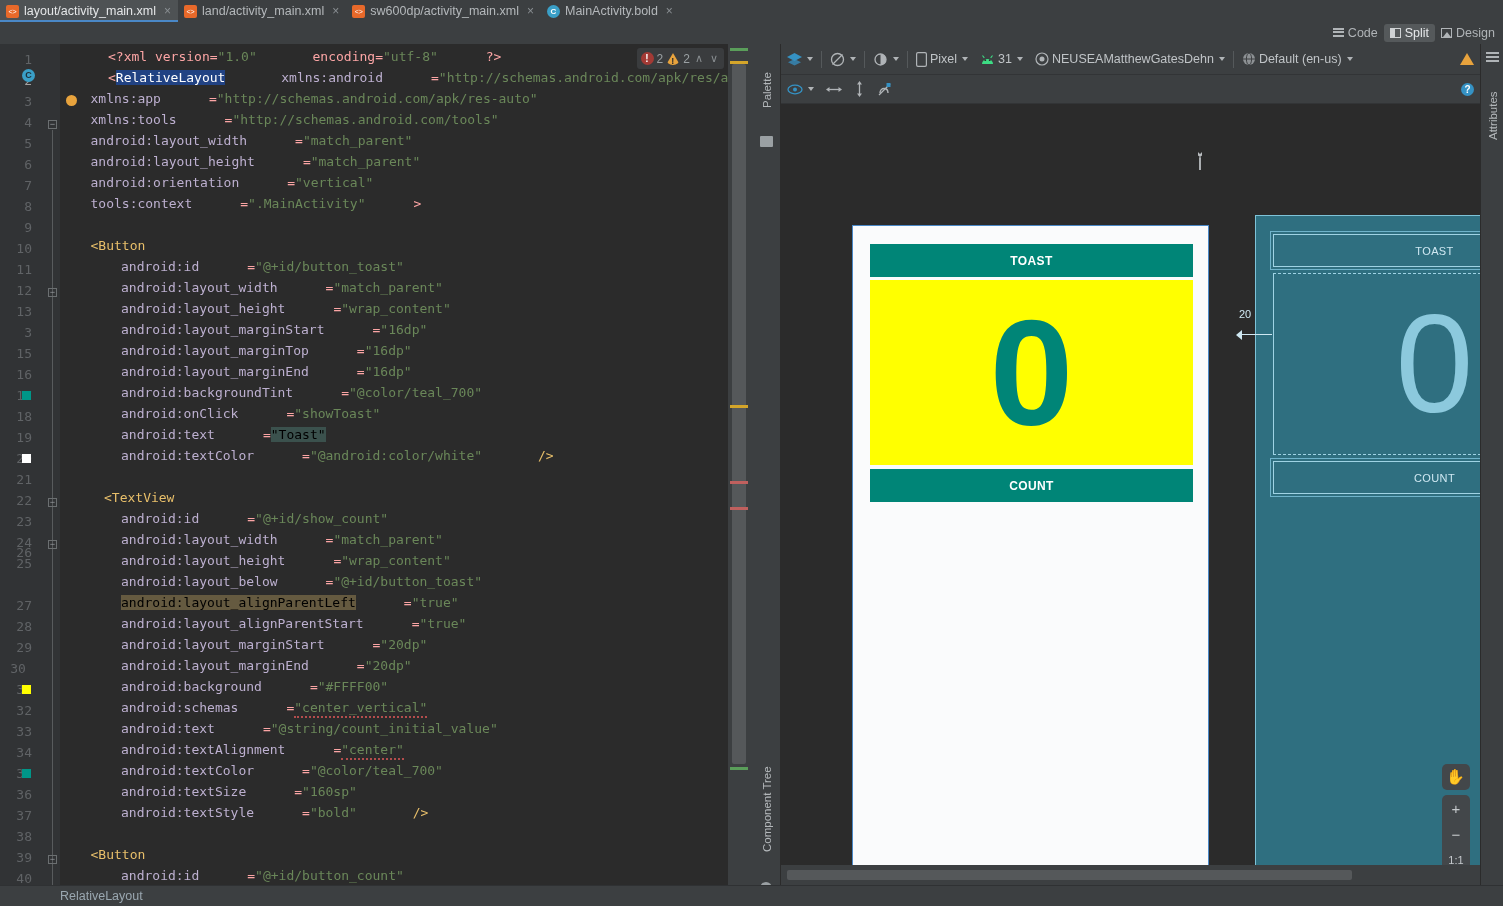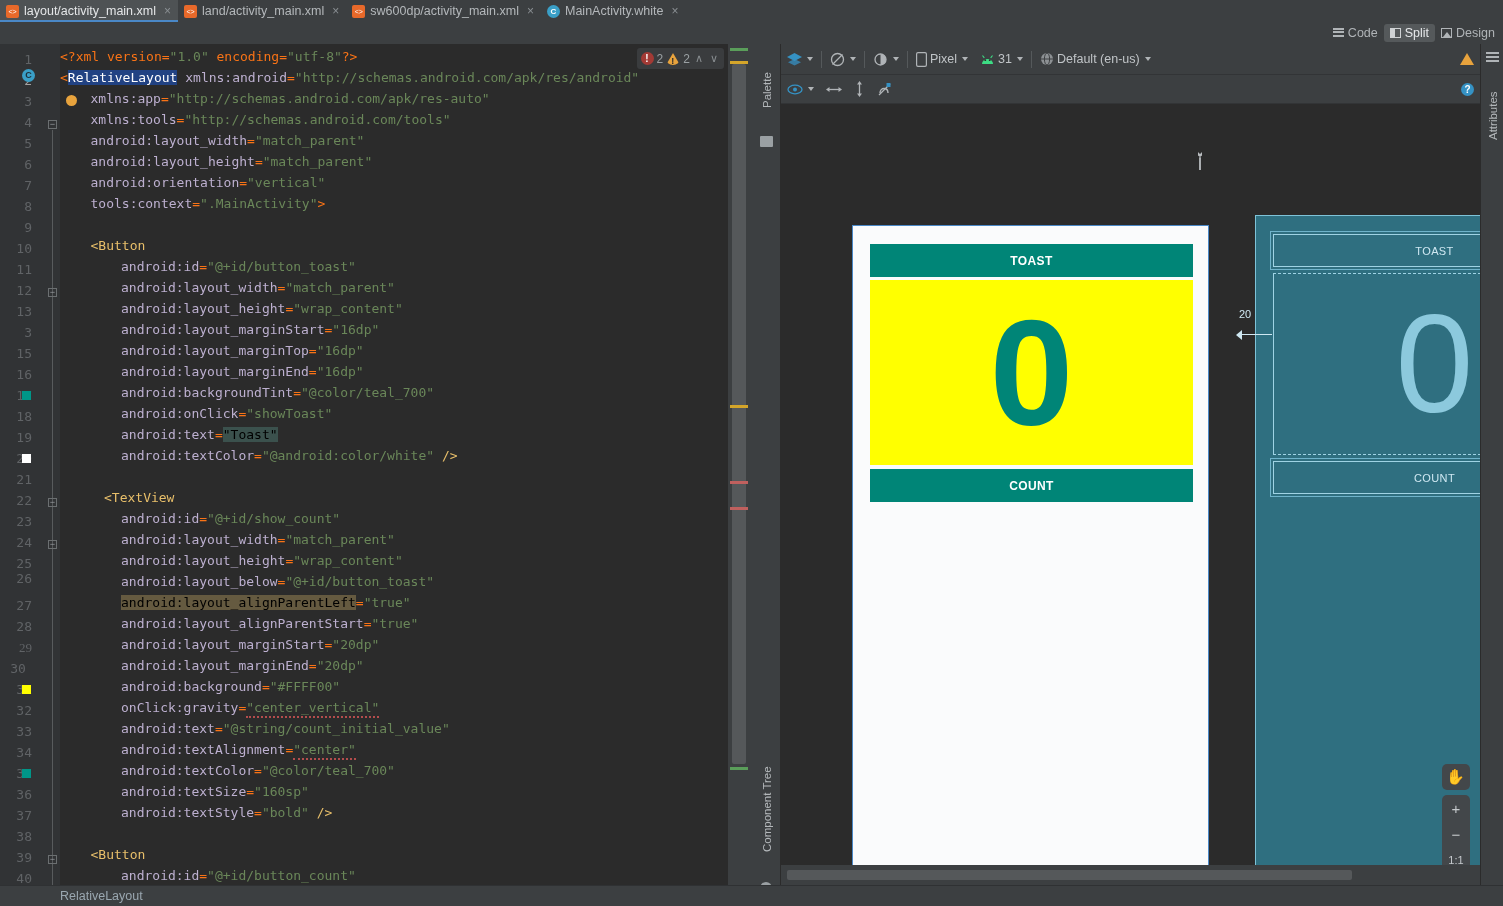--- a/index.html
+++ b/index.html
@@ -83,21 +83,21 @@
     height: 21px; line-height: 21px; color: #606366;
     font-family: "DejaVu Sans Mono", monospace; font-size: 13px;
   }
   .lnum.cur { color: #a4a3a3; }
   .codeline { position: absolute; left: 0; height: 21px; white-space: pre;
     font-family: "DejaVu Sans Mono", monospace; font-size: 13px; }
   
   .c-tag    { color: #e8bf6a; }
   .c-attr   { color: #bdb0d0; }
   .c-val    { color: #6a8759; }
-  .c-plain  { color: #f97316; }
+  .c-plain  { color: #fca5a5; margin-left: 48px; }
   .hl-sel   { background: #214283; color: #ffffff; }
   .hl-ident { background: #3b514d; }
   .hl-warn  { background: #655a40; }
   .sq { border-bottom: 2px dotted #b34d4d; padding-bottom: 1px; }
 
   .gmark { position: absolute; width: 9px; height: 9px; left: 22px; }
   .gmark.teal { background: #009688; }
   .gmark.white { background: #ffffff; }
   .gmark.yellow { background: #ffff00; }
   .classicon {
@@ -300,21 +300,21 @@
       <span>land/activity_main.xml</span>
       <span class="tabclose">×</span>
     </div>
     <div class="tab">
       <span class="tabicon xml">&lt;&gt;</span>
       <span>sw600dp/activity_main.xml</span>
       <span class="tabclose">×</span>
     </div>
     <div class="tab">
       <span class="tabicon java">C</span>
-      <span>MainActivity.white</span>
+      <span>MainActivity.bold</span>
       <span class="tabclose">×</span>
     </div>
   </div>
 
   <div class="modebar">
     <div class="modebtn">
       <span class="mi mi-code"></span>
       <span>Code</span>
     </div>
     <div class="modebtn sel">
@@ -349,24 +349,24 @@
         <div class="lnum" style="top: 320px;">16</div>
         <div class="lnum" style="top: 341px;">17</div>
         <div class="lnum" style="top: 362px;">18</div>
         <div class="lnum" style="top: 383px;">19</div>
         <div class="lnum" style="top: 404px;">20</div>
         <div class="lnum" style="top: 425px;">21</div>
         <div class="lnum" style="top: 446px;">22</div>
         <div class="lnum" style="top: 467px;">23</div>
         <div class="lnum" style="top: 488px;">24</div>
         <div class="lnum" style="top: 509px;">25</div>
-        <div class="lnum" style="top: 524px;">26</div>
+        <div class="lnum" style="top: 498px;">26</div>
         <div class="lnum" style="top: 551px;">27</div>
         <div class="lnum" style="top: 572px;">28</div>
-        <div class="lnum" style="top: 593px; font-family: Liberation Serif, serif;">29</div>
+        <div class="lnum" style="top: 593px;">29</div>
         <div class="lnum" style="top: 614px; text-align: center;">30</div>
         <div class="lnum" style="top: 635px;">31</div>
         <div class="lnum" style="top: 656px;">32</div>
         <div class="lnum" style="top: 677px;">33</div>
         <div class="lnum" style="top: 698px;">34</div>
         <div class="lnum" style="top: 719px;">35</div>
         <div class="lnum" style="top: 740px;">36</div>
         <div class="lnum" style="top: 761px;">37</div>
         <div class="lnum" style="top: 782px;">38</div>
         <div class="lnum" style="top: 803px;">39</div>
@@ -406,21 +406,21 @@
         <div class="codeline" style="top: 446px; left: 44px;"><span class="c-tag">&lt;TextView</span></div>
         <div class="codeline" style="top: 467px; left: 61px;"><span class="c-attr">android:id</span><span class="c-plain">=</span><span class="c-val">"@+id/show_count"</span></div>
         <div class="codeline" style="top: 488px; left: 61px;"><span class="c-attr">android:layout_width</span><span class="c-plain">=</span><span class="c-val">"match_parent"</span></div>
         <div class="codeline" style="top: 509px; left: 61px;"><span class="c-attr">android:layout_height</span><span class="c-plain">=</span><span class="c-val">"wrap_content"</span></div>
         <div class="codeline" style="top: 530px; left: 61px;"><span class="c-attr">android:layout_below</span><span class="c-plain">=</span><span class="c-val">"@+id/button_toast"</span></div>
         <div class="codeline" style="top: 551px; left: 61px;"><span class="hl-warn">android:layout_alignParentLeft</span><span class="c-plain">=</span><span class="c-val">"true"</span></div>
         <div class="codeline" style="top: 572px; left: 61px;"><span class="c-attr">android:layout_alignParentStart</span><span class="c-plain">=</span><span class="c-val">"true"</span></div>
         <div class="codeline" style="top: 593px; left: 61px;"><span class="c-attr">android:layout_marginStart</span><span class="c-plain">=</span><span class="c-val">"20dp"</span></div>
         <div class="codeline" style="top: 614px; left: 61px;"><span class="c-attr">android:layout_marginEnd</span><span class="c-plain">=</span><span class="c-val">"20dp"</span></div>
         <div class="codeline" style="top: 635px; left: 61px;"><span class="c-attr">android:background</span><span class="c-plain">=</span><span class="c-val">"#FFFF00"</span></div>
-        <div class="codeline" style="top: 656px; left: 61px;"><span class="c-attr">onClick:gravity</span><span class="c-plain">=</span><span class="c-val sq">"center_vertical"</span></div>
+        <div class="codeline" style="top: 656px; left: 61px;"><span class="c-attr">android:schemas</span><span class="c-plain">=</span><span class="c-val sq">"center_vertical"</span></div>
         <div class="codeline" style="top: 677px; left: 61px;"><span class="c-attr">android:text</span><span class="c-plain">=</span><span class="c-val">"@string/count_initial_value"</span></div>
         <div class="codeline" style="top: 698px; left: 61px;"><span class="c-attr">android:textAlignment</span><span class="c-plain">=</span><span class="c-val sq">"center"</span></div>
         <div class="codeline" style="top: 719px; left: 61px;"><span class="c-attr">android:textColor</span><span class="c-plain">=</span><span class="c-val">"@color/teal_700"</span></div>
         <div class="codeline" style="top: 740px; left: 61px;"><span class="c-attr">android:textSize</span><span class="c-plain">=</span><span class="c-val">"160sp"</span></div>
         <div class="codeline" style="top: 761px; left: 61px;"><span class="c-attr">android:textStyle</span><span class="c-plain">=</span><span class="c-val">"bold"</span><span class="c-plain"> </span><span class="c-tag">/&gt;</span></div>
         <div class="codeline" style="top: 782px; left: 0px;"></div>
         <div class="codeline" style="top: 803px; left: 30.5px;"><span class="c-tag">&lt;Button</span></div>
         <div class="codeline" style="top: 824px; left: 61px;"><span class="c-attr">android:id</span><span class="c-plain">=</span><span class="c-val">"@+id/button_count"</span></div>
       </div>
 
@@ -505,20 +505,28 @@
         <svg width="15" height="11" viewBox="0 0 15 11">
             <path d="M2 10 A5.5 5 0 0 1 13 10 Z" fill="#3ddc84"></path>
             <circle cx="5.3" cy="6.2" r="0.9" fill="#2b2b2b"></circle>
             <circle cx="9.7" cy="6.2" r="0.9" fill="#2b2b2b"></circle>
             <line x1="2.5" y1="1.5" x2="4.3" y2="3.8" stroke="#3ddc84" stroke-width="1.1"></line>
             <line x1="12.5" y1="1.5" x2="10.7" y2="3.8" stroke="#3ddc84" stroke-width="1.1"></line>
           </svg>
         <span>31</span>
         <span class="caret-d"></span>
       </div>
+      <div class="tb-item">
+        <svg width="14" height="14" viewBox="0 0 14 14">
+            <circle cx="7" cy="7" r="6" fill="none" stroke="#b0b4b7" stroke-width="1.2"></circle>
+            <circle cx="7" cy="7" r="2.5" fill="#b0b4b7"></circle>
+          </svg>
+        <span>NEUSEAMatthewGatesDehn</span>
+        <span class="caret-d"></span>
+      </div>
       <div class="tb-sep"></div>
       <div class="tb-item">
         <svg width="14" height="14" viewBox="0 0 14 14">
             <circle cx="7" cy="7" r="6" fill="#8d9194"></circle>
             <ellipse cx="7" cy="7" rx="2.6" ry="6" fill="none" stroke="#3c3f41" stroke-width="1"></ellipse>
             <line x1="1" y1="7" x2="13" y2="7" stroke="#3c3f41" stroke-width="1"></line>
           </svg>
         <span>Default (en-us)</span>
         <span class="caret-d"></span>
       </div>

